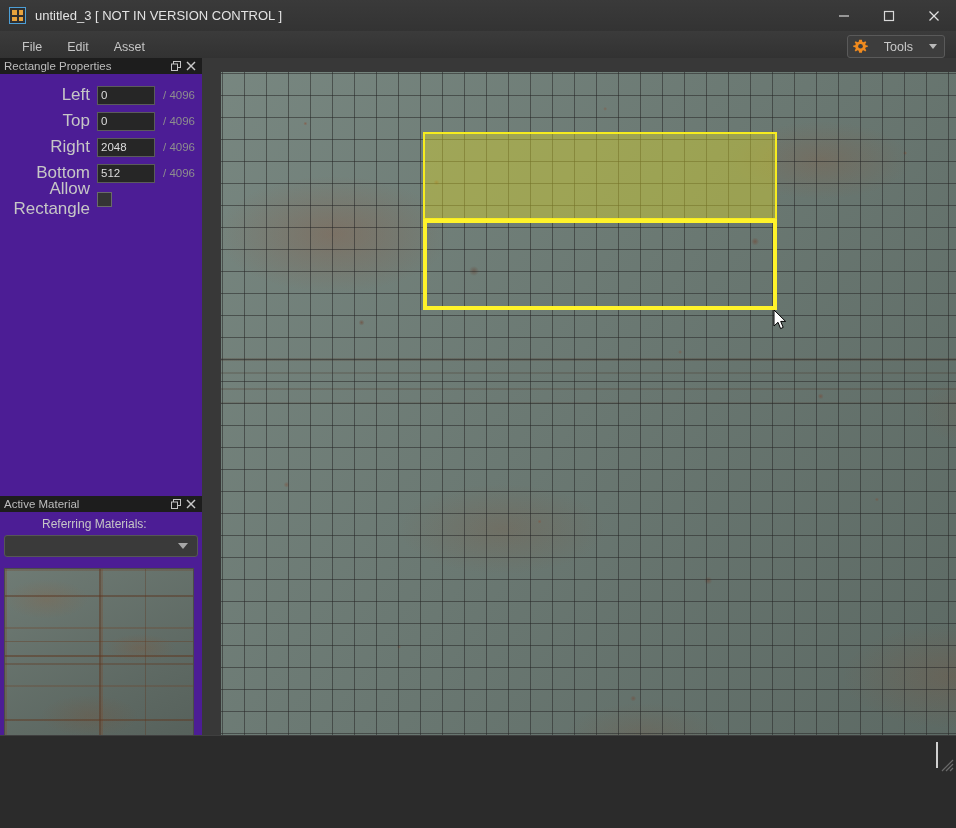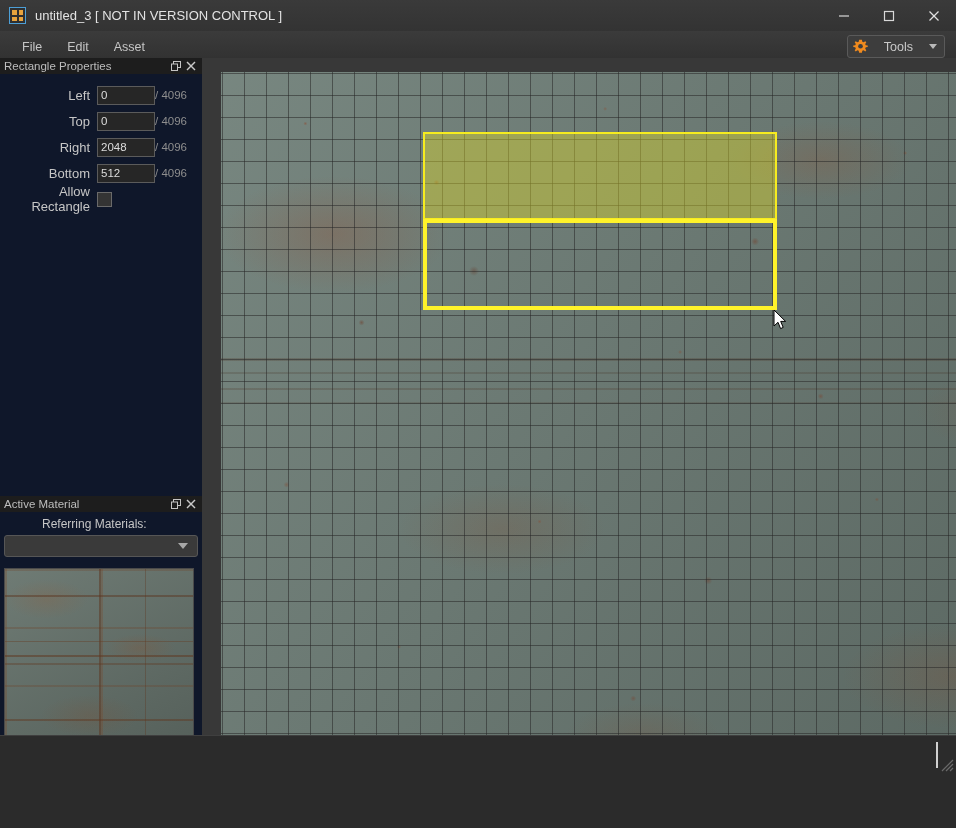--- a/index.html
+++ b/index.html
@@ -108,21 +108,21 @@
     border-right: 4px solid transparent;
     border-top: 5px solid #b9b9b9;
   }
 
   
   .left-dock {
     position: absolute;
     left: 0; top: 58px;
     width: 202px;
     bottom: 38px;
-    background: #0f172a;
+    background: #4c1d95;
   }
   .panel-title {
     height: 16px;
     background: #1d1d1d;
     display: flex;
     align-items: center;
     padding: 0 3px 0 4px;
     color: #bdbdbd;
     font-size: 11.5px;
   }
@@ -137,34 +137,35 @@
     display: flex;
     align-items: center;
     height: 22px;
     margin-bottom: 4px;
   }
   .prop-label {
     width: 90px;
     text-align: right;
     padding-right: 7px;
     color: #c6c6c6;
-    font-size: 13px;
+    font-size: 17px;
   }
   .prop-input {
     width: 58px;
     height: 19px;
     background: #262626;
     border: 1px solid #5b5b5b;
     color: #dcdcdc;
     font-family: "Liberation Sans", sans-serif;
     font-size: 11.5px;
     padding: 0 3px;
     box-sizing: border-box;
   }
   .prop-suffix {
+    margin-left: 8px;
     color: #8e8e8e;
     font-size: 11.5px;
   }
   .prop-check {
     width: 15px; height: 15px;
     background: #343434;
     border: 1px solid #6a6a6a;
     box-sizing: border-box;
   }
 

